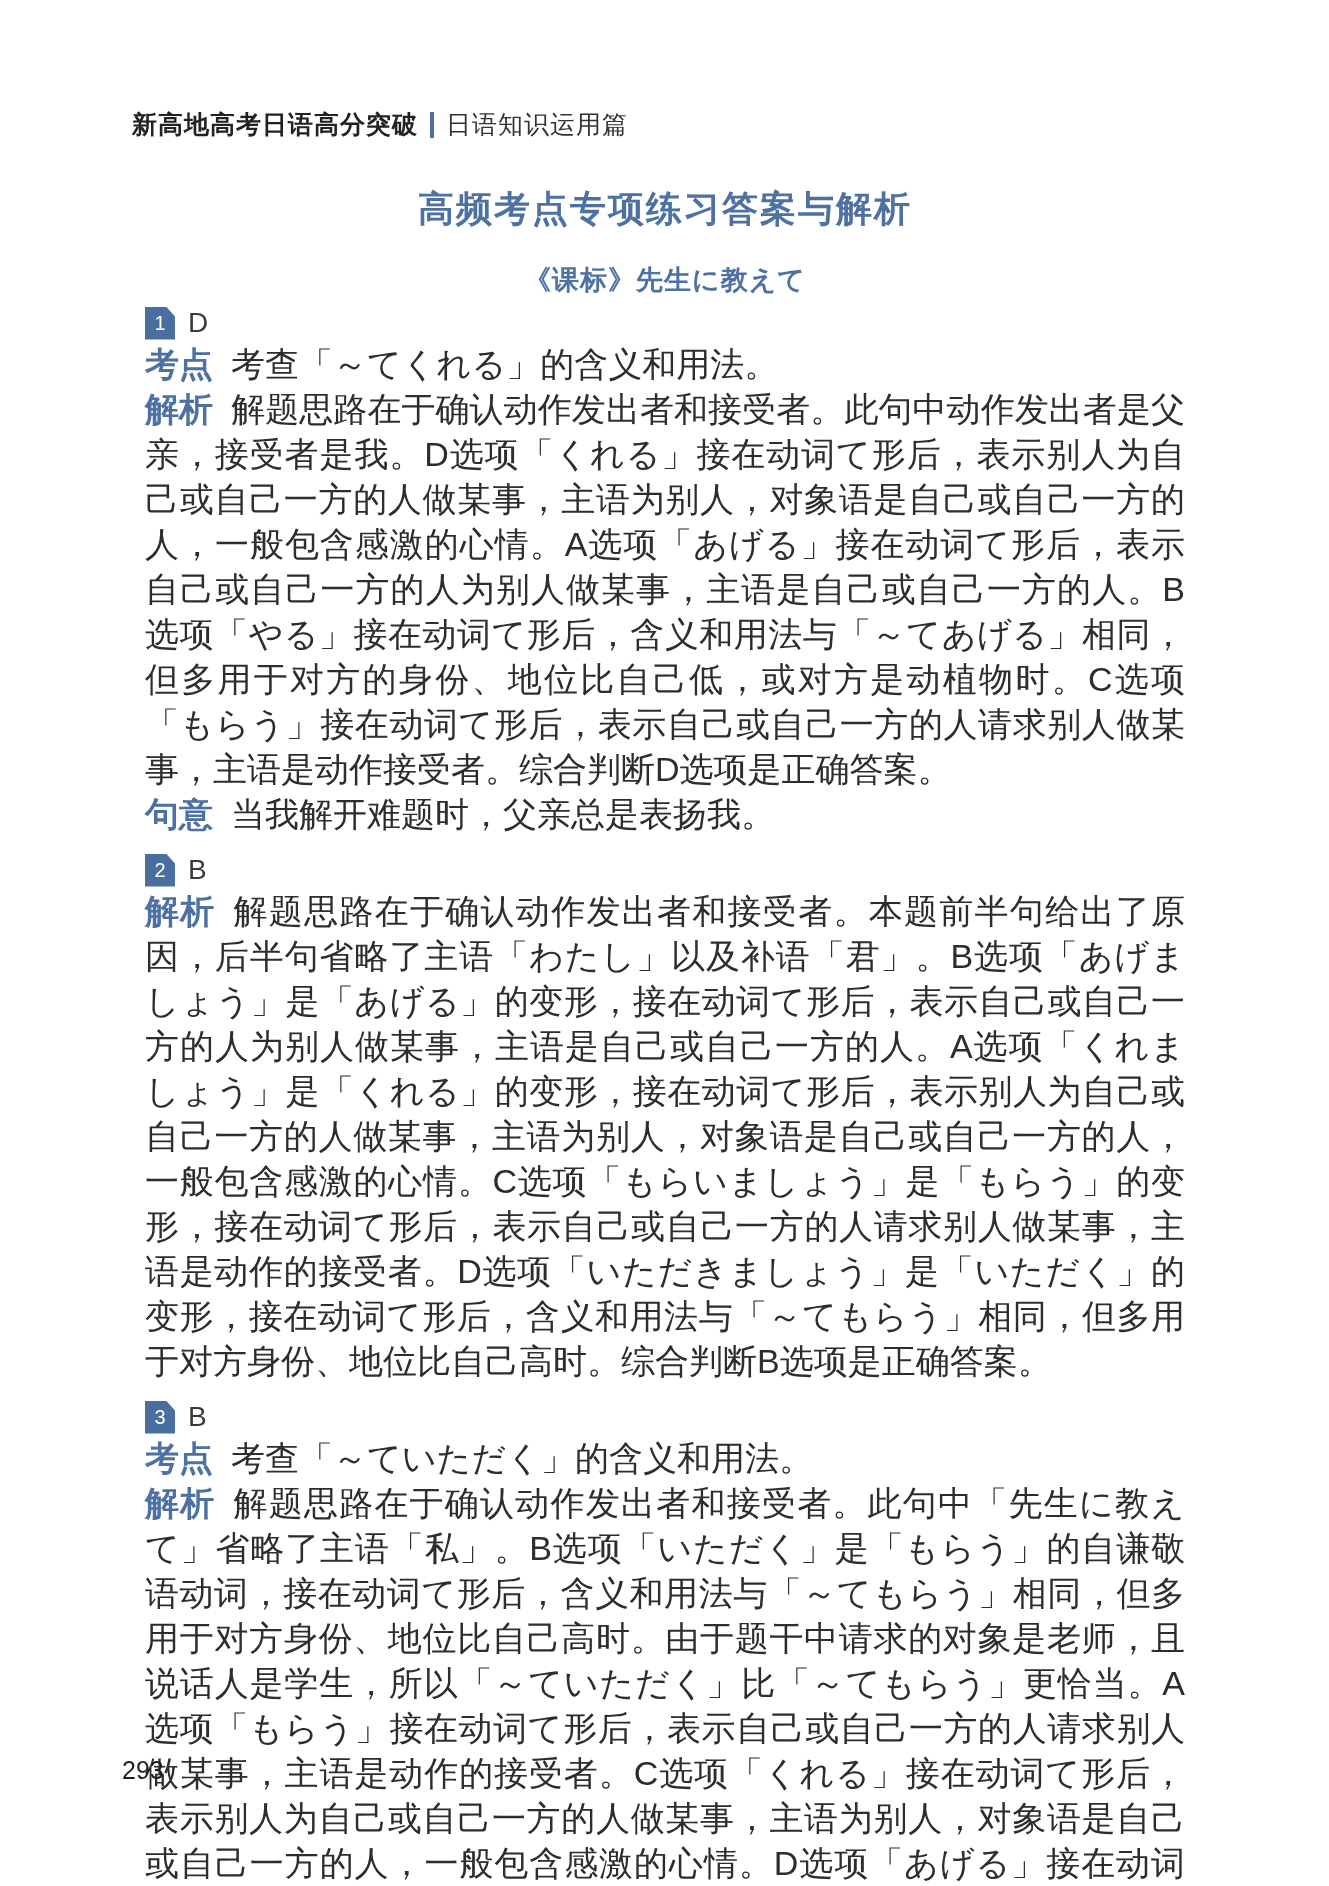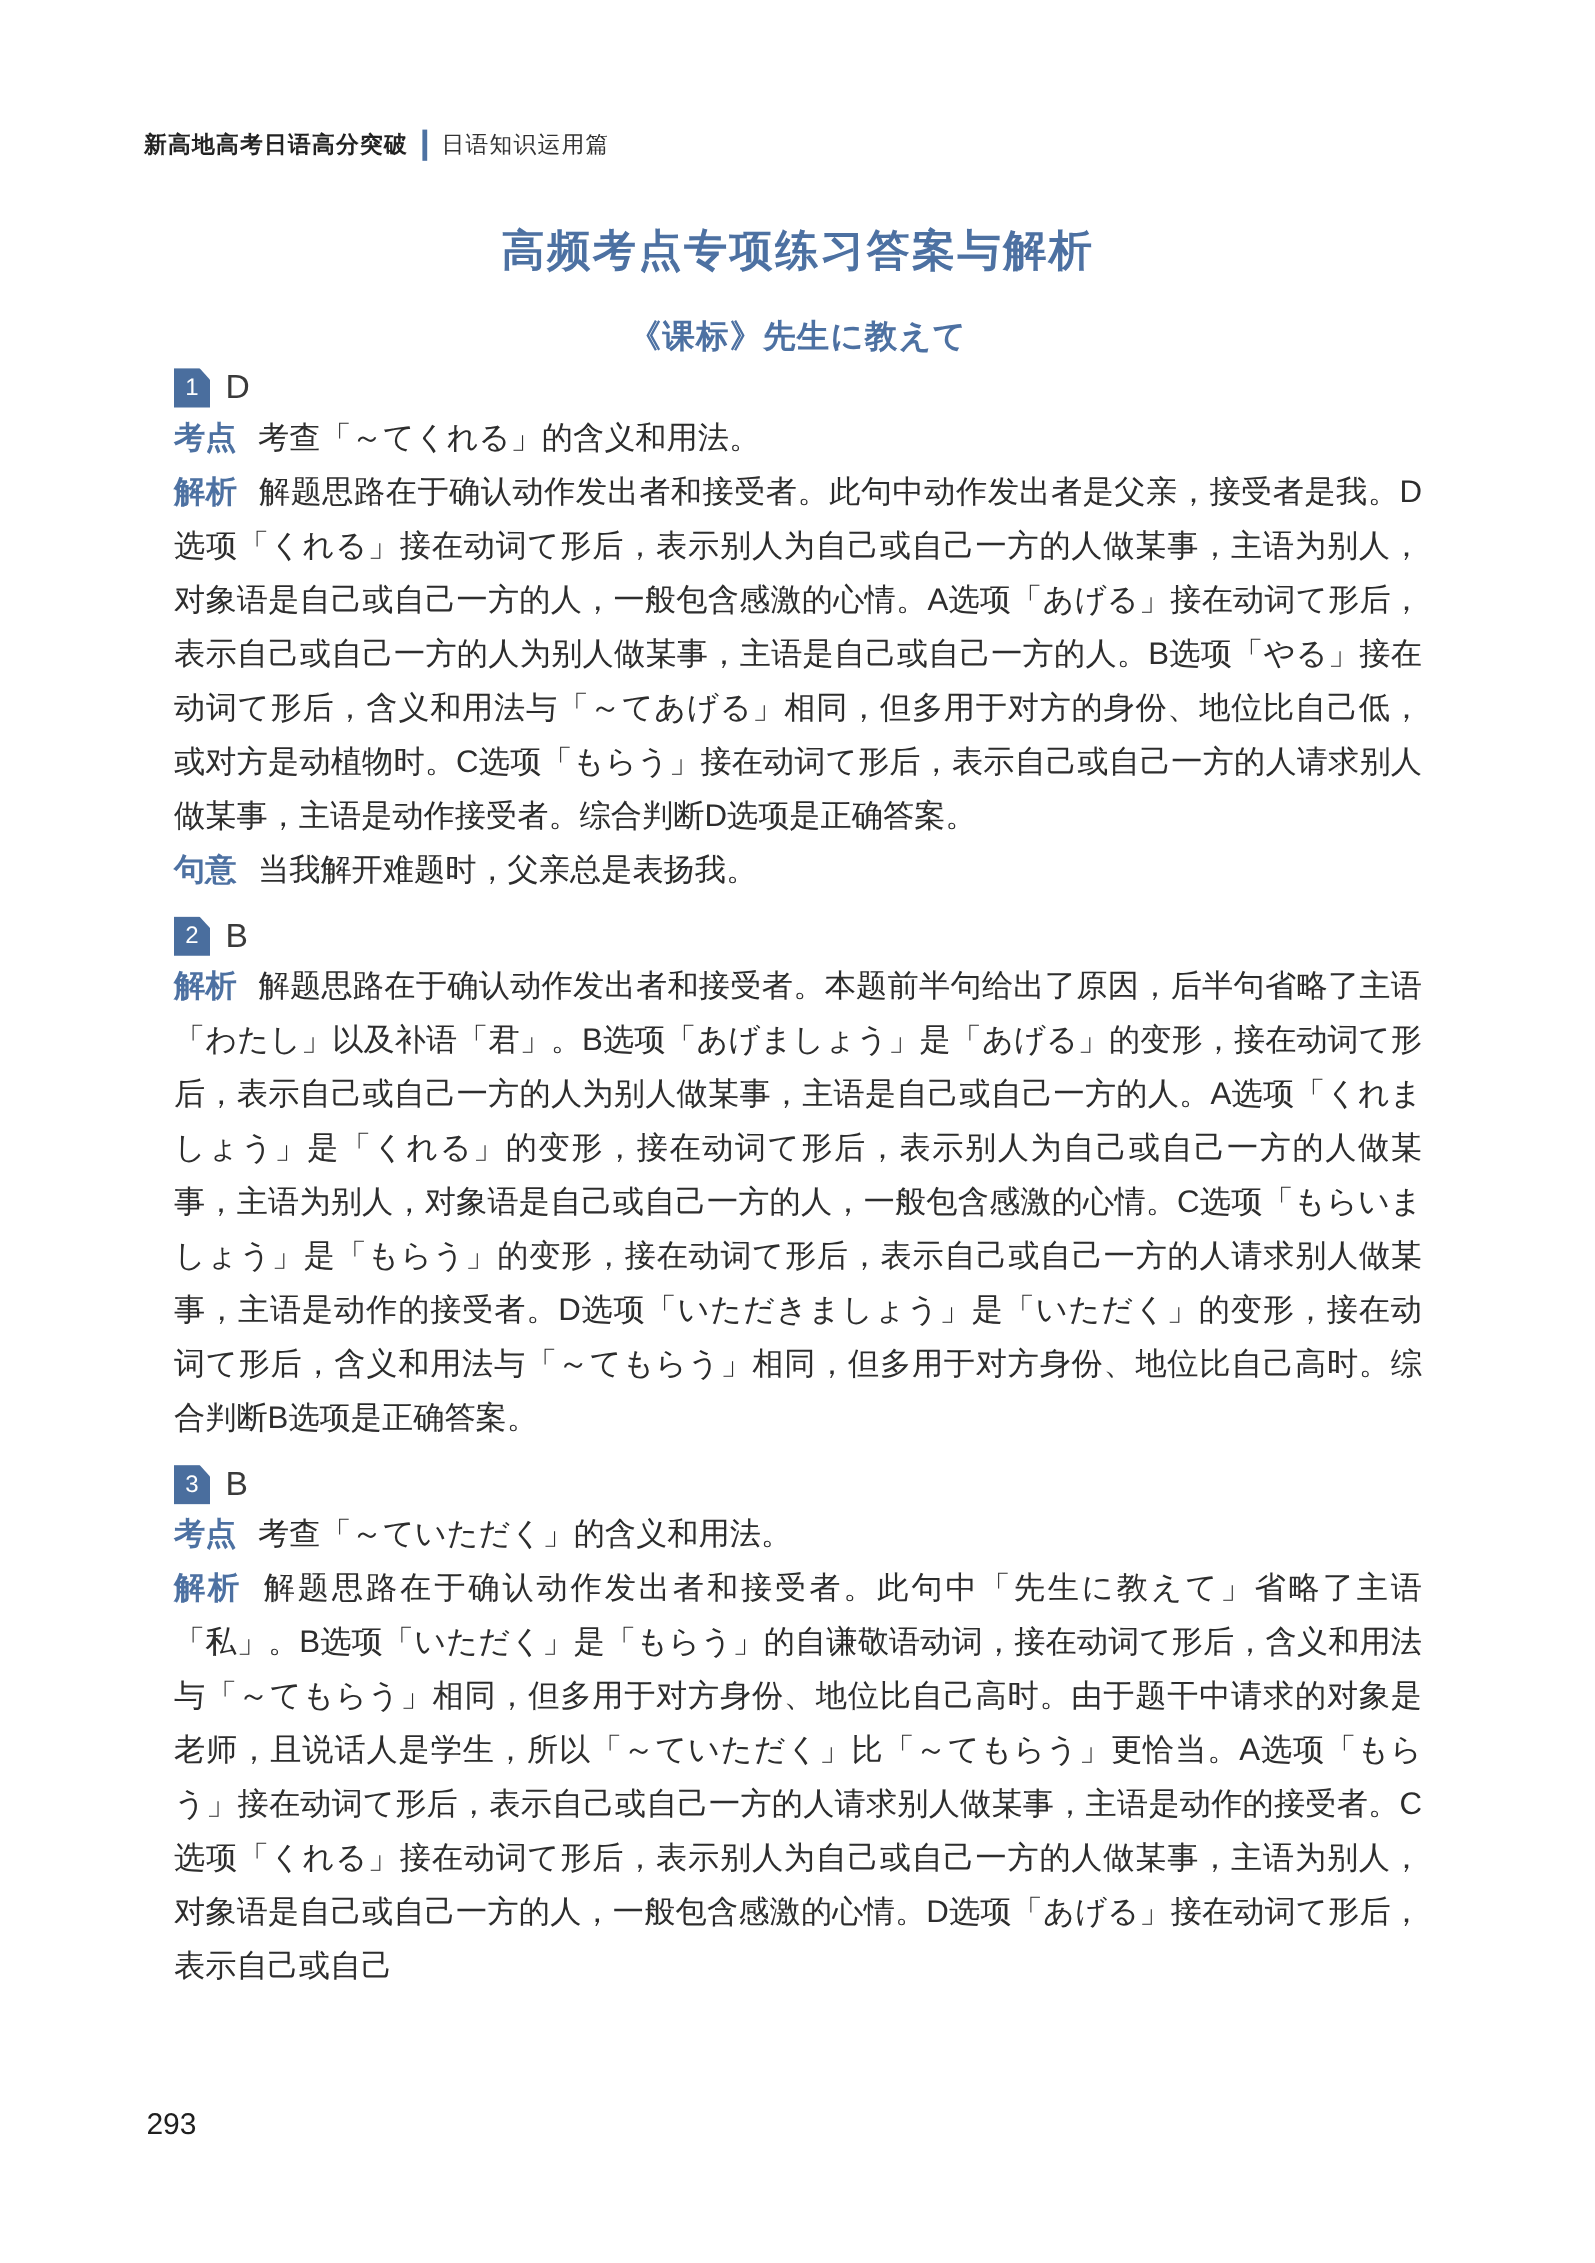--- a/index.html
+++ b/index.html
@@ -12,25 +12,25 @@
     position:relative;
     width:1329px;
     height:1886px;
     background:#ffffff;
     font-family:"Liberation Sans","DejaVu Sans",sans-serif;
     overflow:hidden;
   }
   .page-header{
     position:absolute;
     top:108px;
-    left:120px;
+    left:132px;
     display:flex;
     align-items:center;
     gap:12px;
-    font-size:19px;
+    font-size:25px;
     color:#333333;
     white-space:nowrap;
     font-family:Liberation Serif, serif;
   }
   .book-title{font-weight:bold;color:#222222;letter-spacing:1px;}
   .header-divider{display:inline-block;width:4px;height:26px;background:var(--accent);}
   .header-section{color:#333333;letter-spacing:1px;}
   .main{
     position:absolute;
     left:145px;
@@ -82,21 +82,21 @@
     align-items:center;
     justify-content:center;
     clip-path:polygon(0 0,70% 0,100% 30%,100% 100%,0 100%);
   }
   .answer-letter{
     font-size:28px;
     color:#3a3a3a;
   }
   .para{
     margin:0;
-    font-size:26px;
+    font-size:34px;
     line-height:45px;
     color:var(--body);
     text-align:justify;
   }
   .label{
     color:var(--accent);
     font-weight:bold;
     margin-right:18px;
     white-space:nowrap;
   }

